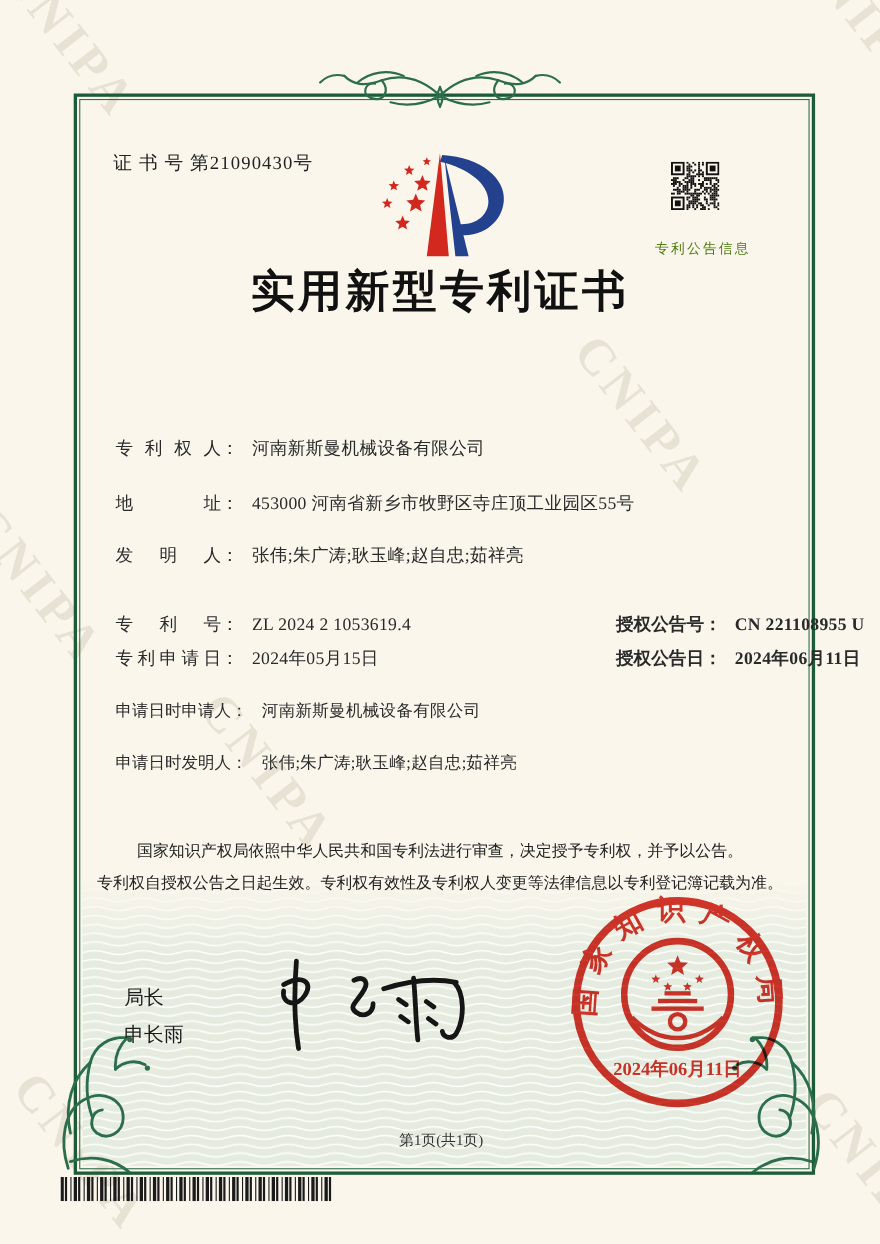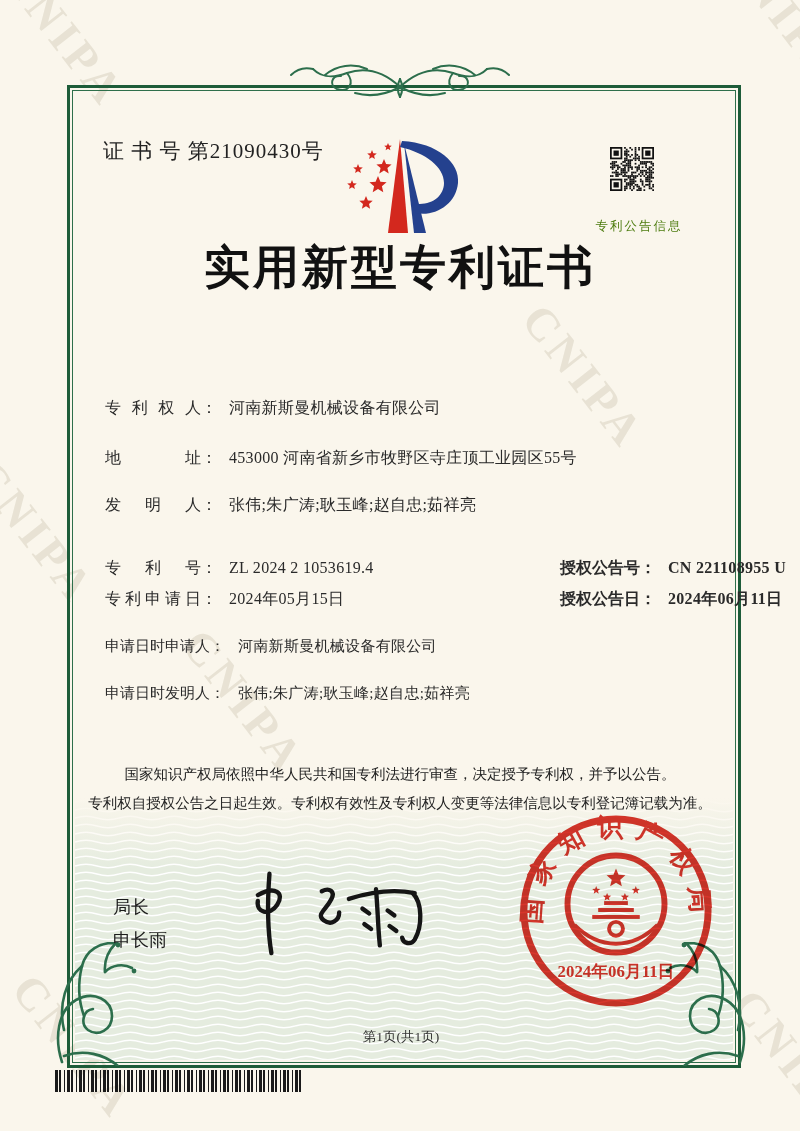--- a/index.html
+++ b/index.html
@@ -5,27 +5,27 @@
   html,body{margin:0;padding:0;background:#e8e4d8;}
   .page{position:relative;width:800px;height:1131px;margin:0 auto;background:#faf6ec;overflow:hidden;
         font-family:"Liberation Serif","DejaVu Serif",serif;color:#2a2a2a;}
   
   .wm{position:absolute;font-weight:bold;font-size:46px;letter-spacing:5px;
       color:rgba(150,138,108,0.18);transform:rotate(52deg);white-space:nowrap;pointer-events:none;}
   
   .frame{position:absolute;left:67px;top:85px;width:668px;height:977px;border:3px solid #1d5c39;}
   .frame-inner{position:absolute;left:2px;top:2px;right:2px;bottom:2px;border:1px solid #2e6f4b;}
   
-  .cert-no{position:absolute;left:103px;top:137px;font-size:21px;letter-spacing:1px;color:#222;}
+  .cert-no{position:absolute;left:103px;top:137px;font-size:17px;letter-spacing:1px;color:#222;}
   .logo{position:absolute;left:338px;top:133px;}
   .qr{position:absolute;left:610px;top:147px;}
   .qr-caption{position:absolute;left:583px;top:218px;width:112px;text-align:center;
               font-size:12.5px;letter-spacing:2px;color:#4d7c0f;}
   .title{position:absolute;left:0;top:237px;width:800px;text-align:center;
-         font-size:46px;font-weight:bold;letter-spacing:3px;color:#111;}
+         font-size:40px;font-weight:bold;letter-spacing:3px;color:#111;}
   
   .row{position:absolute;left:105px;font-size:16px;white-space:nowrap;}
   .row .lbl{display:inline-block;width:96px;text-align:justify;text-align-last:justify;vertical-align:bottom;}
   .row .lbl.wide{width:auto;text-align-last:auto;}
   .row .colon{display:inline-block;width:16px;}
   .row .val{margin-left:12px;letter-spacing:0.3px;}
   .row.small{font-size:15px;}
   .col2{position:absolute;left:455px;top:0;white-space:nowrap;font-weight:bold;}
   
   .decl{position:absolute;left:66px;top:760px;width:668px;text-align:center;

